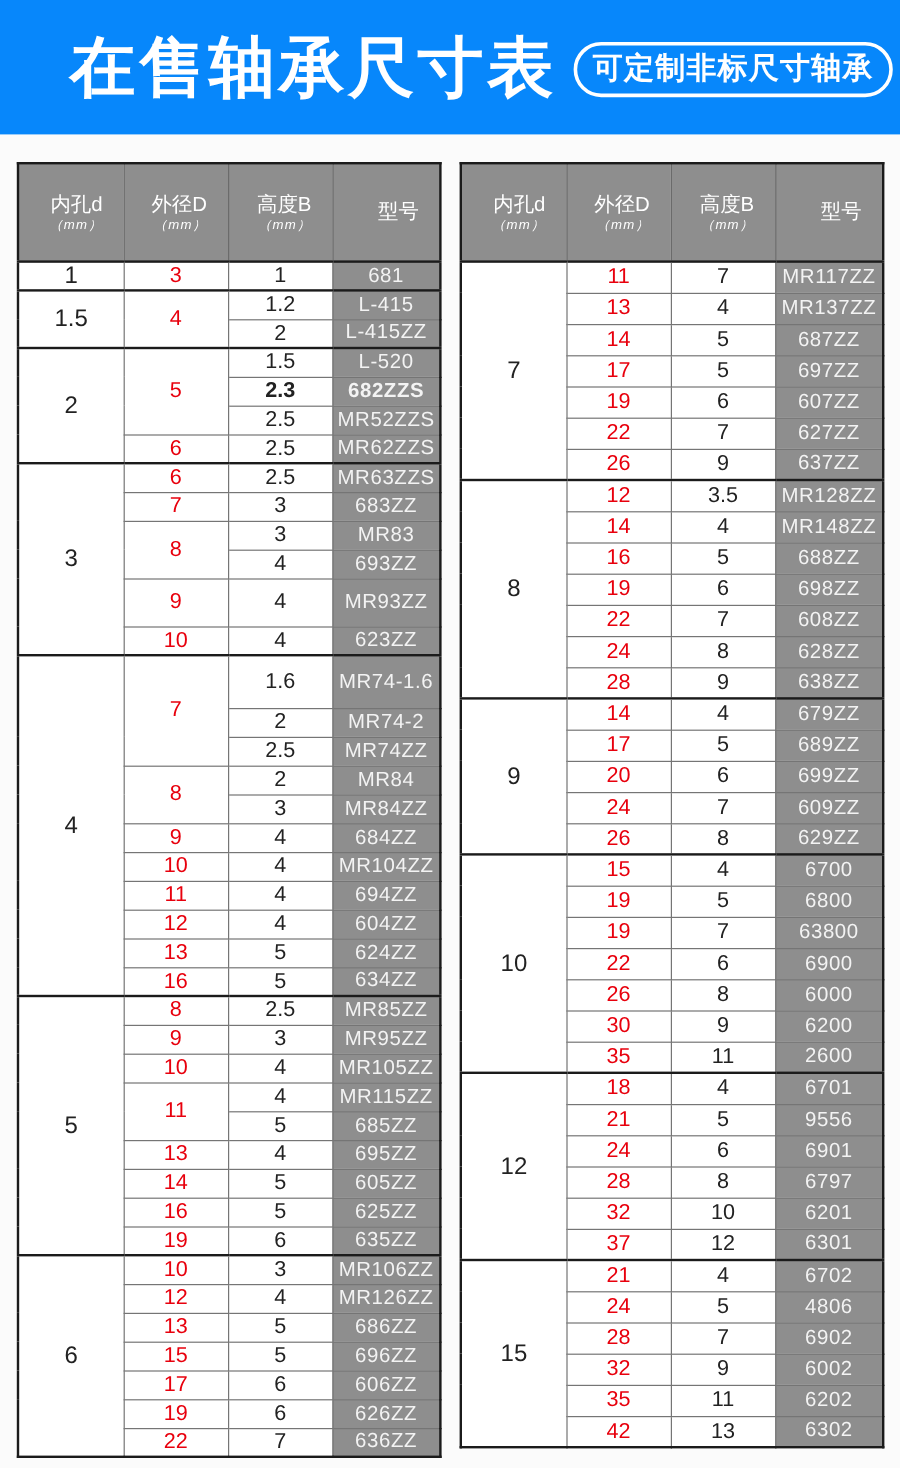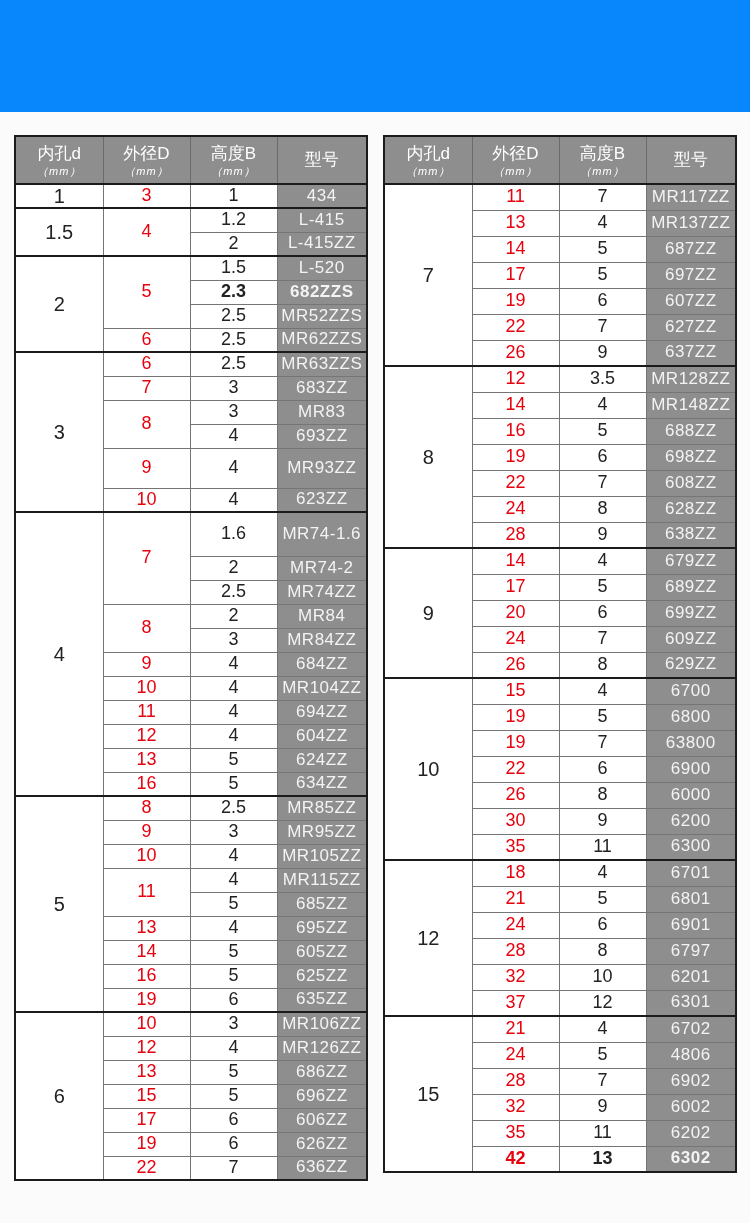--- a/index.html
+++ b/index.html
@@ -51,22 +51,22 @@
     border:2px solid #1b1b1b;
     background:#ffffff;
   }
   .size-table th {
     background:#8e8e8e;
     color:#ffffff;
     font-weight:400;
     height:46px;
     border:1px solid #6b6b6b;
     border-bottom:2px solid #1b1b1b;
-    padding:0;
-    text-align:center;
+    padding:17px;
+    text-align:right;
     vertical-align:middle;
   }
   .h-label { display:block; font-size:17px; line-height:1.25; }
   .h-unit  { display:block; font-size:11px; letter-spacing:1px; line-height:1.1;font-style:italic; }
   .size-table td {
     border:1px solid #757575;
     text-align:center;
     vertical-align:middle;
     padding:0;
     line-height:1.1;
@@ -74,20 +74,22 @@
   td.cell-d     { font-size:20px; color:#222222; background:#ffffff; }
   td.cell-D     { font-size:18px; color:#e8000d; background:#ffffff; }
   td.cell-B     { font-size:18px; color:#222222; background:#ffffff; }
   td.cell-model { font-size:17px; color:#f3f3f3; background:#8e8e8e; letter-spacing:0.5px; }
   tr.group-start td { border-top:2px solid #1b1b1b; }
 </style>
 </head>
 <body>
 
 <div class="banner">
+  <div class="banner-title">在售轴承尺寸表</div>
+  <div class="banner-badge">可定制非标尺寸轴承</div>
 </div>
 
 <div class="tables">
   <table class="size-table">
       <colgroup>
         <col style="width: 88px;">
         <col style="width: 87px;">
         <col style="width: 87px;">
         <col style="width: 90px;">
       </colgroup>
@@ -108,21 +110,21 @@
           <th>
             <span class="h-label">型号</span>
           </th>
         </tr>
       </thead>
       <tbody>
         <tr style="height: 24px;">
           <td class="cell-d" rowspan="1">1</td>
           <td class="cell-D" rowspan="1">3</td>
           <td class="cell-B">1</td>
-          <td class="cell-model">434</td>
+          <td class="cell-model">681</td>
         </tr>
         <tr class="group-start" style="height: 24px;">
           <td class="cell-d" rowspan="2">1.5</td>
           <td class="cell-D" rowspan="2">4</td>
           <td class="cell-B">1.2</td>
           <td class="cell-model">L-415</td>
         </tr>
         <tr style="height: 24px;">
           <td class="cell-B">2</td>
           <td class="cell-model">L-415ZZ</td>
@@ -464,32 +466,32 @@
           <td class="cell-model">6000</td>
         </tr>
         <tr style="height: 26px;">
           <td class="cell-D" rowspan="1">30</td>
           <td class="cell-B">9</td>
           <td class="cell-model">6200</td>
         </tr>
         <tr style="height: 26px;">
           <td class="cell-D" rowspan="1">35</td>
           <td class="cell-B">11</td>
-          <td class="cell-model">6300</td>
+          <td class="cell-model">2600</td>
         </tr>
         <tr class="group-start" style="height: 26px;">
           <td class="cell-d" rowspan="6">12</td>
           <td class="cell-D" rowspan="1">18</td>
           <td class="cell-B">4</td>
           <td class="cell-model">6701</td>
         </tr>
         <tr style="height: 26px;">
           <td class="cell-D" rowspan="1">21</td>
           <td class="cell-B">5</td>
-          <td class="cell-model">6801</td>
+          <td class="cell-model">9556</td>
         </tr>
         <tr style="height: 26px;">
           <td class="cell-D" rowspan="1">24</td>
           <td class="cell-B">6</td>
           <td class="cell-model">6901</td>
         </tr>
         <tr style="height: 26px;">
           <td class="cell-D" rowspan="1">28</td>
           <td class="cell-B">8</td>
           <td class="cell-model">6797</td>
@@ -523,20 +525,20 @@
         <tr style="height: 26px;">
           <td class="cell-D" rowspan="1">32</td>
           <td class="cell-B">9</td>
           <td class="cell-model">6002</td>
         </tr>
         <tr style="height: 26px;">
           <td class="cell-D" rowspan="1">35</td>
           <td class="cell-B">11</td>
           <td class="cell-model">6202</td>
         </tr>
-        <tr style="height: 26px; font-weight: bold;">
+        <tr style="height: 26px;">
           <td class="cell-D" rowspan="1">42</td>
           <td class="cell-B">13</td>
           <td class="cell-model">6302</td>
         </tr>
       </tbody>
     </table>
 </div>
 
 </body></html>

